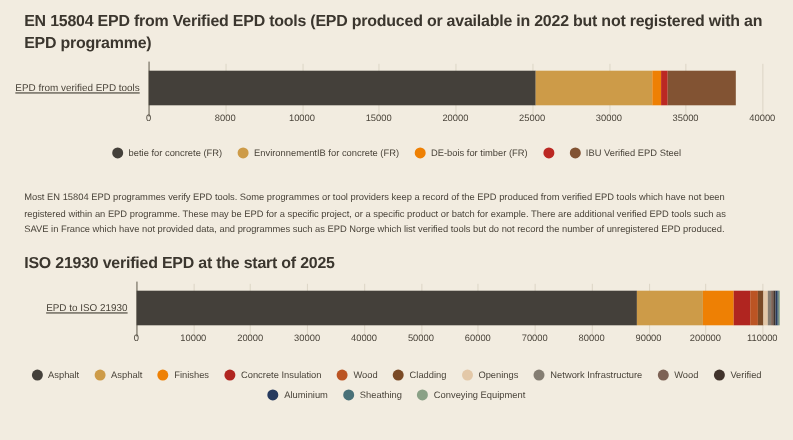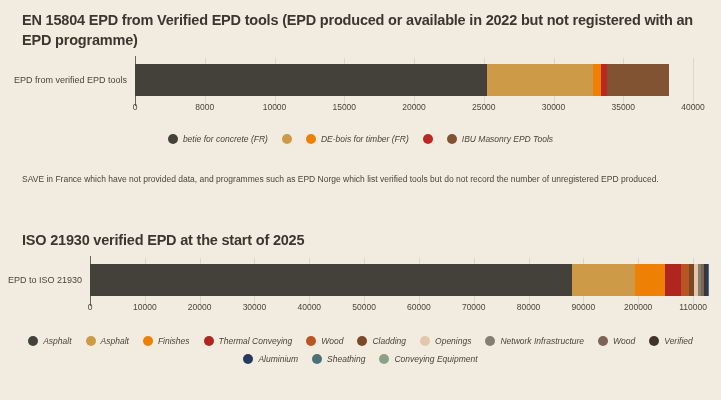--- a/index.html
+++ b/index.html
@@ -33,21 +33,21 @@
   }
   #title-2 {
     position: absolute;
     left: 22px;
     top: 230px;
     font-size: 14.5px;
     line-height: 20px;
   }
 
   
-  .chart-block { position: absolute; left: 0; width: 721px; }
+  .chart-block { position: absolute; left: 0; width: 721px; text-decoration: underline; }
   #chart-1 { top: 62px; height: 62px; }
   #chart-2 { top: 262px; height: 62px; }
 
   .plot-row {
     position: relative;
     height: 36px;
     display: flex;
     align-items: stretch;
   }
 
@@ -55,21 +55,21 @@
     font-size: 9px;
     color: #4a443a;
     display: flex;
     align-items: center;
     justify-content: flex-end;
     padding-right: 8px;
     white-space: nowrap;
     flex: 0 0 auto;
   }
   #chart-1 .cat-label { width: 135px; }
-  #chart-2 .cat-label { width: 90px; }
+  #chart-2 .cat-label { width: 90px; margin-left: 34px; }
 
   .plot-area {
     position: relative;
     flex: 1 1 auto;
     margin-right: 28px;
   }
 
   
   .gridlines {
     position: absolute;
@@ -126,21 +126,20 @@
   #legend-1 { top: 134px; }
   #legend-2 { top: 336px; }
 
   .legend-item {
     display: flex;
     align-items: center;
     gap: 5px;
     font-size: 8.5px;
     color: #4a443a;
     white-space: nowrap;
-    font-style: italic;
   }
   .swatch {
     width: 10px;
     height: 10px;
     border-radius: 50%;
     flex: 0 0 auto;
   }
 
   
   #body-text {
@@ -202,35 +201,38 @@
   </div>
 </div>
 
 <div id="legend-1" class="legend">
     <div class="legend-item">
       <span class="swatch" style="background: rgb(68, 64, 58);"></span>
       <span>betie for concrete (FR)</span>
     </div>
     <div class="legend-item">
       <span class="swatch" style="background: rgb(205, 155, 72);"></span>
+      <span>EnvironnementIB for concrete (FR)</span>
     </div>
     <div class="legend-item">
       <span class="swatch" style="background: rgb(238, 128, 4);"></span>
       <span>DE-bois for timber (FR)</span>
     </div>
     <div class="legend-item">
       <span class="swatch" style="background: rgb(187, 40, 35);"></span>
     </div>
     <div class="legend-item">
       <span class="swatch" style="background: rgb(130, 83, 51);"></span>
-      <span>IBU Masonry EPD Tools</span>
+      <span>IBU Verified EPD Steel</span>
     </div>
   </div>
 
 <div id="body-text">
+    <span>Most EN 15804 EPD programmes verify EPD tools.  Some programmes or tool providers keep a record of the EPD produced from verified EPD tools which have not been</span>
+    <span>registered within an EPD programme.  These may be EPD for a specific project, or a specific product or batch for example.  There are additional verified EPD tools such as</span>
     <span>SAVE in France which have not provided data, and programmes such as EPD Norge which list verified tools but do not record the number of unregistered EPD produced.</span>
   </div>
 
 <div id="title-2" class="section-title">ISO 21930 verified EPD at the start of 2025</div>
 
 <div id="chart-2" class="chart-block">
   <div class="plot-row">
     <div class="cat-label">EPD to ISO 21930</div>
     <div class="plot-area">
       <div class="gridlines" id="c2-grid">
@@ -293,21 +295,21 @@
     <div class="legend-item">
       <span class="swatch" style="background: rgb(205, 155, 72);"></span>
       <span>Asphalt</span>
     </div>
     <div class="legend-item">
       <span class="swatch" style="background: rgb(238, 128, 4);"></span>
       <span>Finishes</span>
     </div>
     <div class="legend-item">
       <span class="swatch" style="background: rgb(176, 37, 32);"></span>
-      <span>Thermal Conveying</span>
+      <span>Concrete Insulation</span>
     </div>
     <div class="legend-item">
       <span class="swatch" style="background: rgb(187, 84, 35);"></span>
       <span>Wood</span>
     </div>
     <div class="legend-item">
       <span class="swatch" style="background: rgb(122, 74, 38);"></span>
       <span>Cladding</span>
     </div>
     <div class="legend-item">

